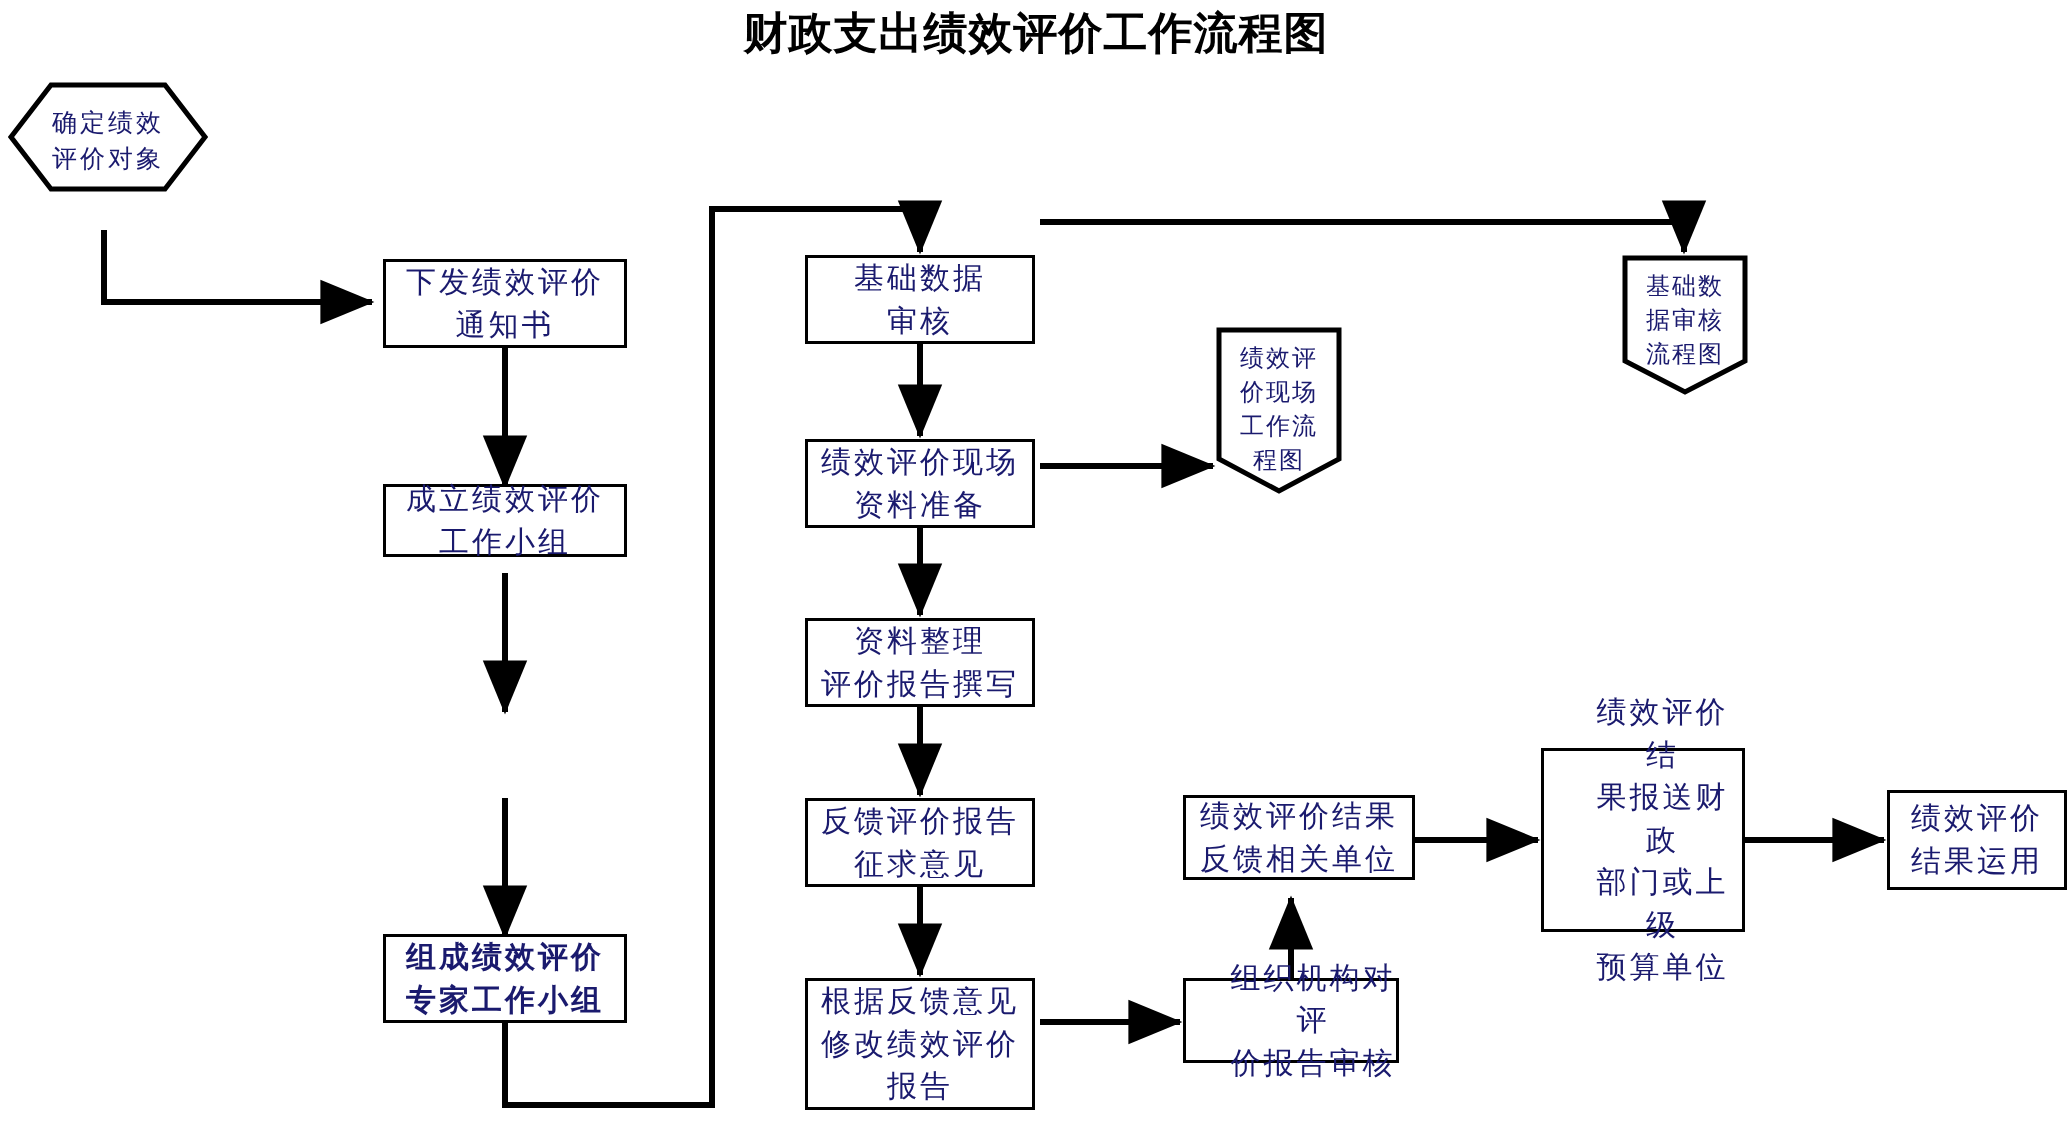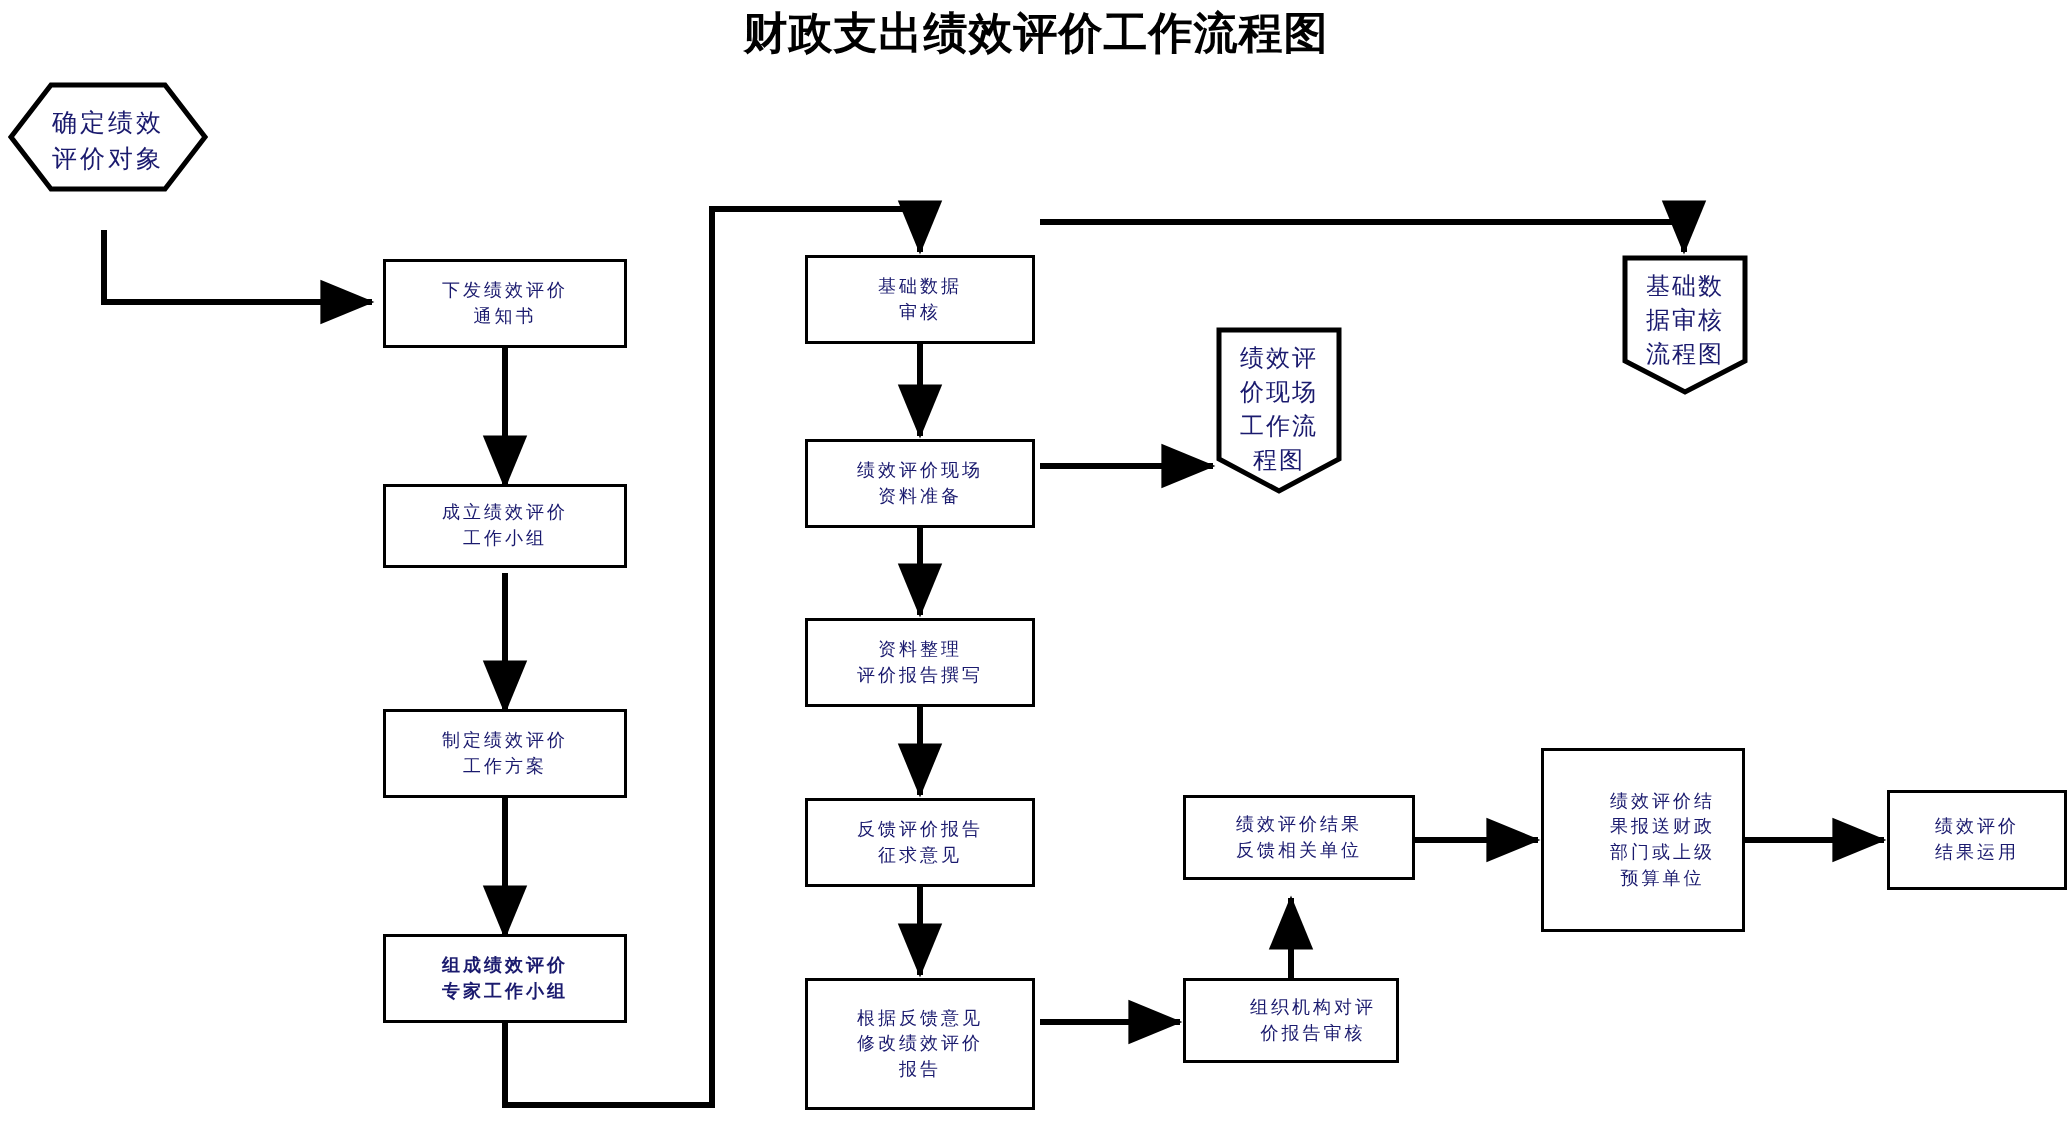--- a/index.html
+++ b/index.html
@@ -40,21 +40,21 @@
     pointer-events: none;
   }
   .node {
     position: absolute;
     box-sizing: border-box;
     display: flex;
     flex-direction: column;
     align-items: center;
     justify-content: center;
     color: #1a1a6e;
-    font-size: 18px;
+    font-size: 30px;
     line-height: 1.42;
     letter-spacing: 3px;
     text-align: center;
     white-space: pre-line;
     background: #ffffff;
   }
   .rect {
     border: 3px solid #000000;
   }
   .shape-host {
@@ -133,29 +133,25 @@
     </svg>
     <div class="shape-label" style="top:23px;">确定绩效
 评价对象</div>
   </div>
 
   <div class="node rect" style="left:383px; top:259px; width:244px; height:89px;">
     <span>下发绩效评价
 通知书</span>
   </div>
 
-  <div class="node rect" style="left:383px; top:484px; width:244px; height:84px;">
+  <div class="node rect" style="left:383px; top:484px; width:244px; height:73px;">
     <span>成立绩效评价
 工作小组</span>
   </div>
 
-  <div class="node rect" style="left:383px; top:709px; width:244px; height:89px;">
-    <span>制定绩效评价
-工作方案</span>
-  </div>
 
   <div class="node rect" style="left:383px; top:934px; width:244px; height:89px;font-weight:bold;">
     <span>组成绩效评价
 专家工作小组</span>
   </div>
 
   <div class="node rect" style="left:805px; top:255px; width:230px; height:89px;">
     <span>基础数据
 审核</span>
   </div>

